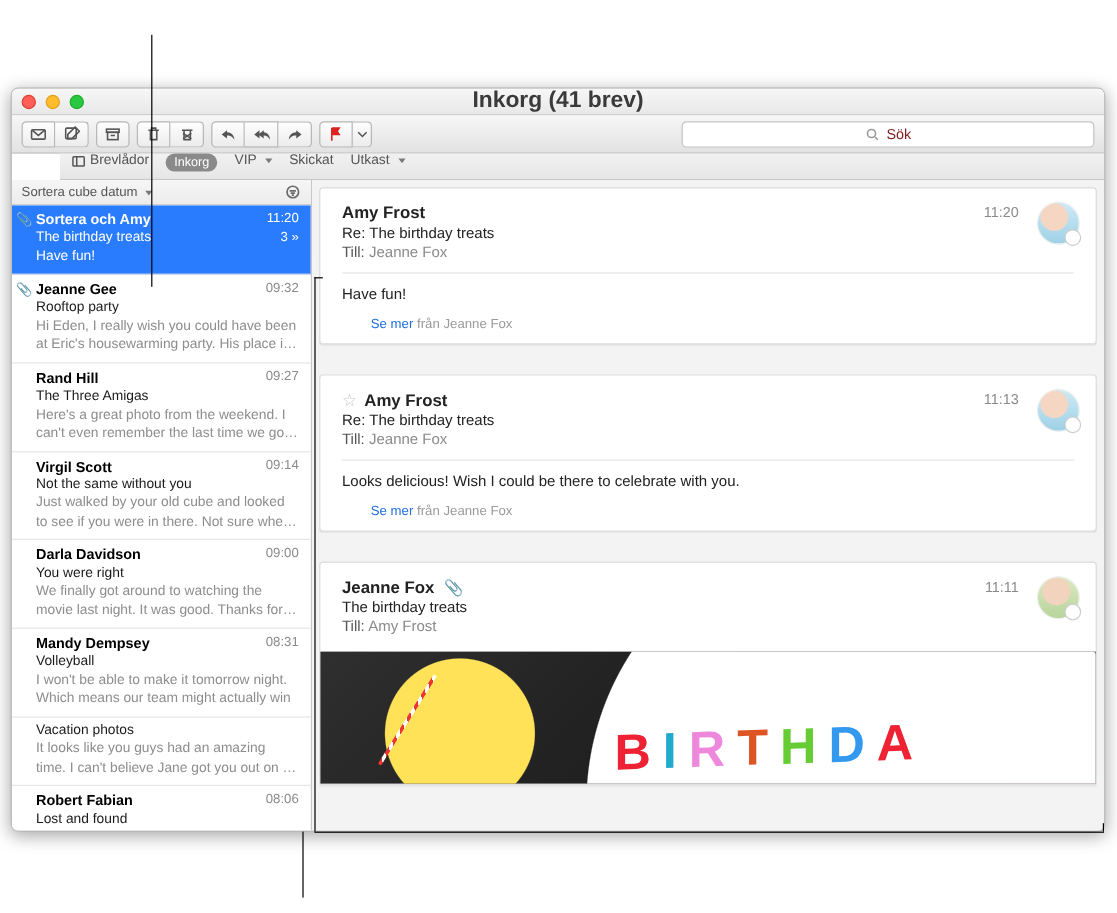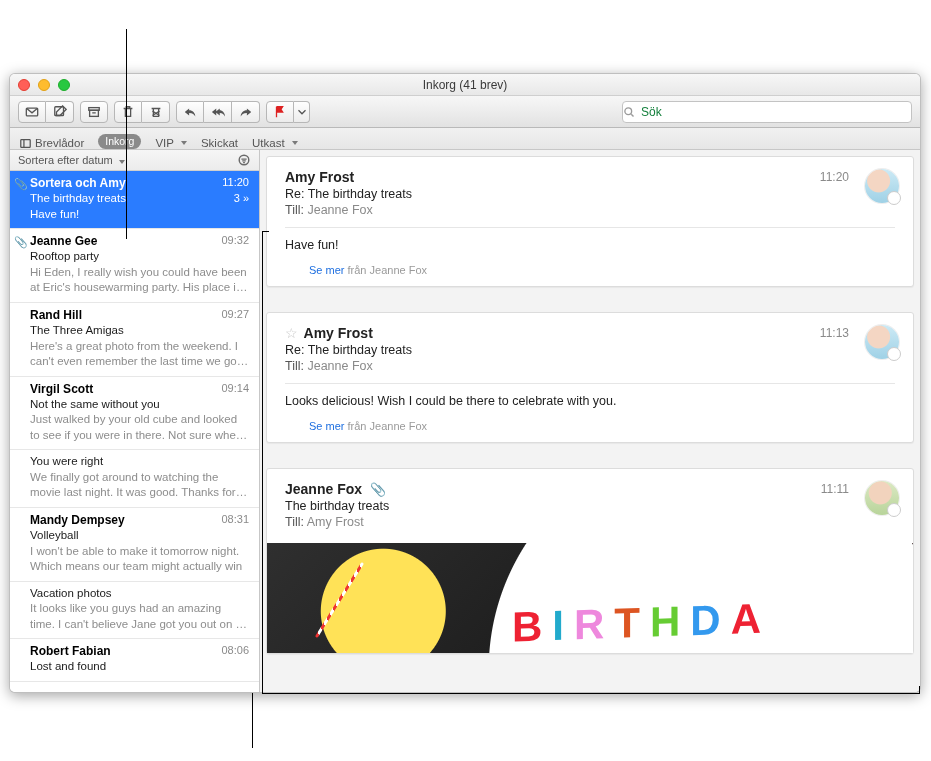--- a/index.html
+++ b/index.html
@@ -23,23 +23,23 @@
     background:#fff;
     box-shadow:0 3px 14px rgba(0,0,0,.35);
     display:flex; flex-direction:column;
     overflow:hidden;
   }
 
   .titlebar {
     height:22px;
     background:linear-gradient(#f7f7f7,#e8e8e8);
     border-bottom:1px solid #cfcfcf;
-    display:flex; align-items:center;
+    display:flex; align-items:flex-end;
     position:relative;
-    font-size:12px; font-weight:400; color:#3a3a3a;
+    font-size:19px; font-weight:700; color:#3a3a3a;
   }
   .traffic-lights { position:absolute; left:8px; top:5px; display:flex; gap:8px; }
   .traffic-lights span { width:12px; height:12px; border-radius:50%; display:block; }
   .tl-close    { background:#ff5f57; border:1px solid #e33e32; }
   .tl-minimize { background:#febc2e; border:1px solid #e1a116; }
   .tl-zoom     { background:#28c840; border:1px solid #1dad2b; }
   .titlebar .title { margin:0 auto; }
 
   .toolbar {
     height:32px;
@@ -57,35 +57,35 @@
   }
   .tbtn-group { display:flex; }
   .tbtn-group button { border-radius:0; border-left-width:0; }
   .tbtn-group button:first-child { border-radius:4px 0 0 4px; border-left-width:1px; }
   .tbtn-group button:last-child  { border-radius:0 4px 4px 0; }
   .tbtn svg { width:14px; height:14px; fill:none; stroke:#555; stroke-width:1.5; }
   .flag-red { color:#d22; }
 
   .searchbox {
     margin-left:auto;
-    width:290px; height:22px;
+    width:344px; height:22px;
     background:#fff;
     border:1px solid #c3c3c3; border-radius:4px;
-    display:flex; align-items:center; 
-    color:#15803d; font-size:12px; gap:6px;
+    display:flex; align-items:center; justify-content:center;
+    color:#7f1d1d; font-size:12px; gap:6px;
   }
   .searchbox svg { width:12px; height:12px; stroke:#9a9a9a; fill:none; stroke-width:1.8; }
 
   .favbar {
     height:22px;
     background:linear-gradient(#f1f1f1,#e6e6e6);
     border-bottom:1px solid #c7c7c7;
-    display:flex; align-items:flex-end; gap:14px;
+    display:flex; align-items:flex-start; gap:14px;
     padding:0 10px;
-    font-size:11.5px; color:#555;
+    font-size:11.5px; color:#555;margin-left:40px;
   }
   .favbar .fav { display:flex; align-items:center; gap:4px; cursor:pointer; }
   .favbar .pill { background:#8a8a8a; color:#fff; border-radius:8px; padding:0 7px; height:15px; line-height:15px; font-size:10.5px; }
   .favbar svg { width:11px; height:11px; stroke:#555; fill:none; stroke-width:1.6; }
   .favbar .chev::after { content:""; display:inline-block; margin-left:3px;
       border-left:3px solid transparent; border-right:3px solid transparent; border-top:4px solid #7a7a7a; }
 
   
   .content { flex:1; display:flex; min-height:0; }
 
@@ -310,21 +310,21 @@
       <span class="fav chev">
           <span>Utkast</span>
         </span>
     </div>
 
     <div class="content">
 
       <div class="msglist">
         <div class="sortbar">
           <span class="chev">
-            <span>Sortera efter datum</span>
+            <span>Sortera cube datum</span>
           </span>
           <svg viewBox="0 0 16 16">
               <circle cx="8" cy="8" r="5.5"></circle>
               <path d="M5 7h6M6 9h4M7 11h2"></path>
             </svg>
         </div>
         <div class="list" id="msg-list">
             <div class="msg selected">
               <span class="clip">📎</span>
               <div class="row1">
@@ -365,20 +365,24 @@
                 <span class="from">Virgil Scott</span>
                 <span class="time">09:14</span>
               </div>
               <div class="row1">
                 <span class="subj">Not the same without you</span>
                 <span class="time"></span>
               </div>
               <div class="prev">Just walked by your old cube and looked to see if you were in there. Not sure when I'll s…</div>
             </div>
             <div class="msg">
+              <div class="row1">
+                <span class="from">Darla Davidson</span>
+                <span class="time">09:00</span>
+              </div>
               <div class="row1">
                 <span class="subj">You were right</span>
                 <span class="time"></span>
               </div>
               <div class="prev">We finally got around to watching the movie last night. It was good. Thanks for suggestin…</div>
             </div>
             <div class="msg">
               <div class="row1">
                 <span class="from">Mandy Dempsey</span>
                 <span class="time">08:31</span>

